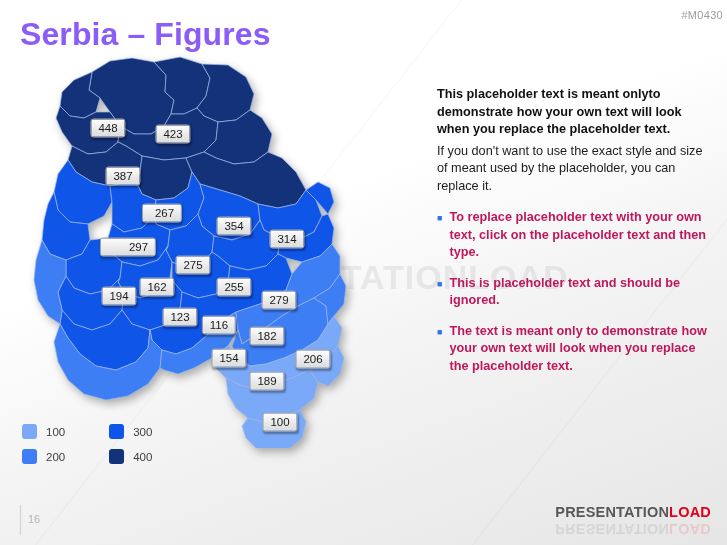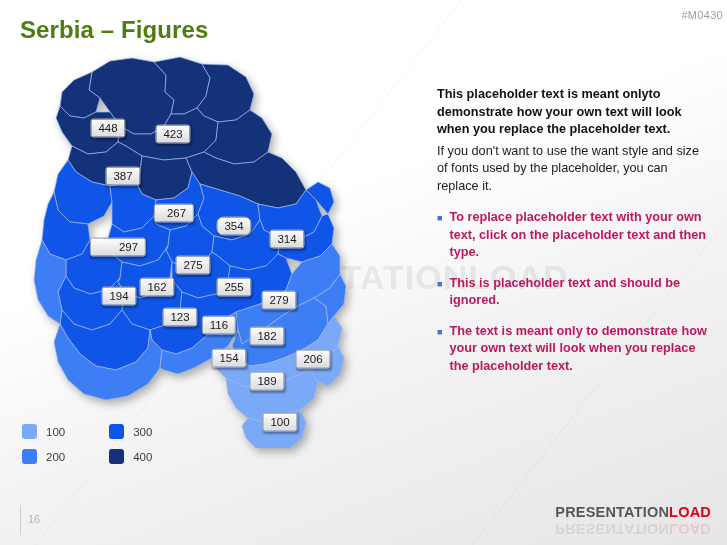--- a/index.html
+++ b/index.html
@@ -14,21 +14,21 @@
   .sheen { position:absolute; inset:0; pointer-events:none; z-index:1; }
   .sheen:before, .sheen:after {
     content:""; position:absolute; background:rgba(0,0,0,.035);
   }
   .sheen:before { width:1px; height:900px; left:250px; top:-180px; transform:rotate(38deg); }
   .sheen:after  { width:1px; height:900px; left:640px; top:-120px; transform:rotate(38deg); }
 
   
   #page-title {
     position:absolute; left:20px; top:16px;
-    font-size:24px; font-weight:bold; color:#4d7c0f; letter-spacing:.1px; z-index:6;
+    font-size:32px; font-weight:bold; color:#8b5cf6; letter-spacing:.1px; z-index:6;
   }
   #doc-code {
     position:absolute; right:4px; top:9px;
     font-size:11px; color:#9d9d9d; letter-spacing:.3px; z-index:6;
   }
 
   
   #watermark {
     position:absolute; left:195px; top:258px; z-index:3;
     font-size:34px; font-weight:bold; letter-spacing:1px;
@@ -150,23 +150,23 @@
       <path class="region" fill="#7aa9f7" d="M198,310 L214,298 L224,310 L236,318 L252,316 L270,310 L288,302 L304,292 L314,276 L320,268 L328,280 L324,298 L312,312 L296,322 L278,330 L260,336 L244,340 L228,338 L212,330 L202,320 Z"></path>
       <path class="region" fill="#7aa9f7" d="M212,330 L228,338 L244,340 L260,336 L278,330 L296,322 L304,334 L300,350 L286,362 L268,370 L250,374 L234,370 L222,360 L214,346 Z"></path>
       <path class="region" fill="#7aa9f7" d="M234,370 L250,374 L268,370 L286,362 L292,374 L288,390 L276,400 L258,404 L242,400 L232,390 L228,378 Z"></path>
       <path class="region" fill="#7aa9f7" d="M296,322 L312,312 L324,298 L330,310 L326,326 L314,338 L304,334 Z"></path>
     </g>
   </svg>
 
   <div class="map-label" style="left:94px;  top:80px;">448</div>
   <div class="map-label" style="left:159px; top:86px;">423</div>
   <div class="map-label" style="left:109px; top:128px;">387</div>
-  <div class="map-label" style="left:160px; top:165px;padding-left:12px;">267</div>
-  <div class="map-label" style="left:220px; top:178px;border-radius:7px;">354</div>
-  <div class="map-label" style="left:104px; top:199px;padding-left:28px;">297</div>
+  <div class="map-label" style="left:148px; top:165px;padding-left:12px;">267</div>
+  <div class="map-label" style="left:220px; top:178px;">354</div>
+  <div class="map-label" style="left:114px; top:199px;padding-left:28px;">297</div>
   <div class="map-label" style="left:273px; top:191px;">314</div>
   <div class="map-label" style="left:179px; top:217px;">275</div>
   <div class="map-label" style="left:220px; top:239px;">255</div>
   <div class="map-label" style="left:143px; top:239px;">162</div>
   <div class="map-label" style="left:105px; top:248px;">194</div>
   <div class="map-label" style="left:265px; top:252px;">279</div>
   <div class="map-label" style="left:166px; top:269px;">123</div>
   <div class="map-label" style="left:205px; top:277px;">116</div>
   <div class="map-label" style="left:253px; top:288px;">182</div>
   <div class="map-label" style="left:215px; top:310px;">154</div>
@@ -189,21 +189,21 @@
     <span class="legend-label">200</span>
   </div>
   <div class="legend-item">
     <span class="legend-swatch" style="background:#13327a"></span>
     <span class="legend-label">400</span>
   </div>
 </div>
 
 <div id="text-panel">
   <div id="intro-paragraph">This placeholder text is meant onlyto demonstrate how your own text will look when you replace the placeholder text.</div>
-  <div id="body-paragraph">If you don't want to use the want style and size of fonts used by the placeholder, you can replace it.</div>
+  <div id="body-paragraph">If you don't want to use the exact style and size of meant used by the placeholder, you can replace it.</div>
 
   <div class="bullet-item">
     <span class="bullet-marker">■</span>
     <span class="bullet-text">To replace placeholder text with your own text, click on the placeholder text and then type.</span>
   </div>
   <div class="bullet-item">
     <span class="bullet-marker">■</span>
     <span class="bullet-text">This is placeholder text and should be ignored.</span>
   </div>
   <div class="bullet-item">

